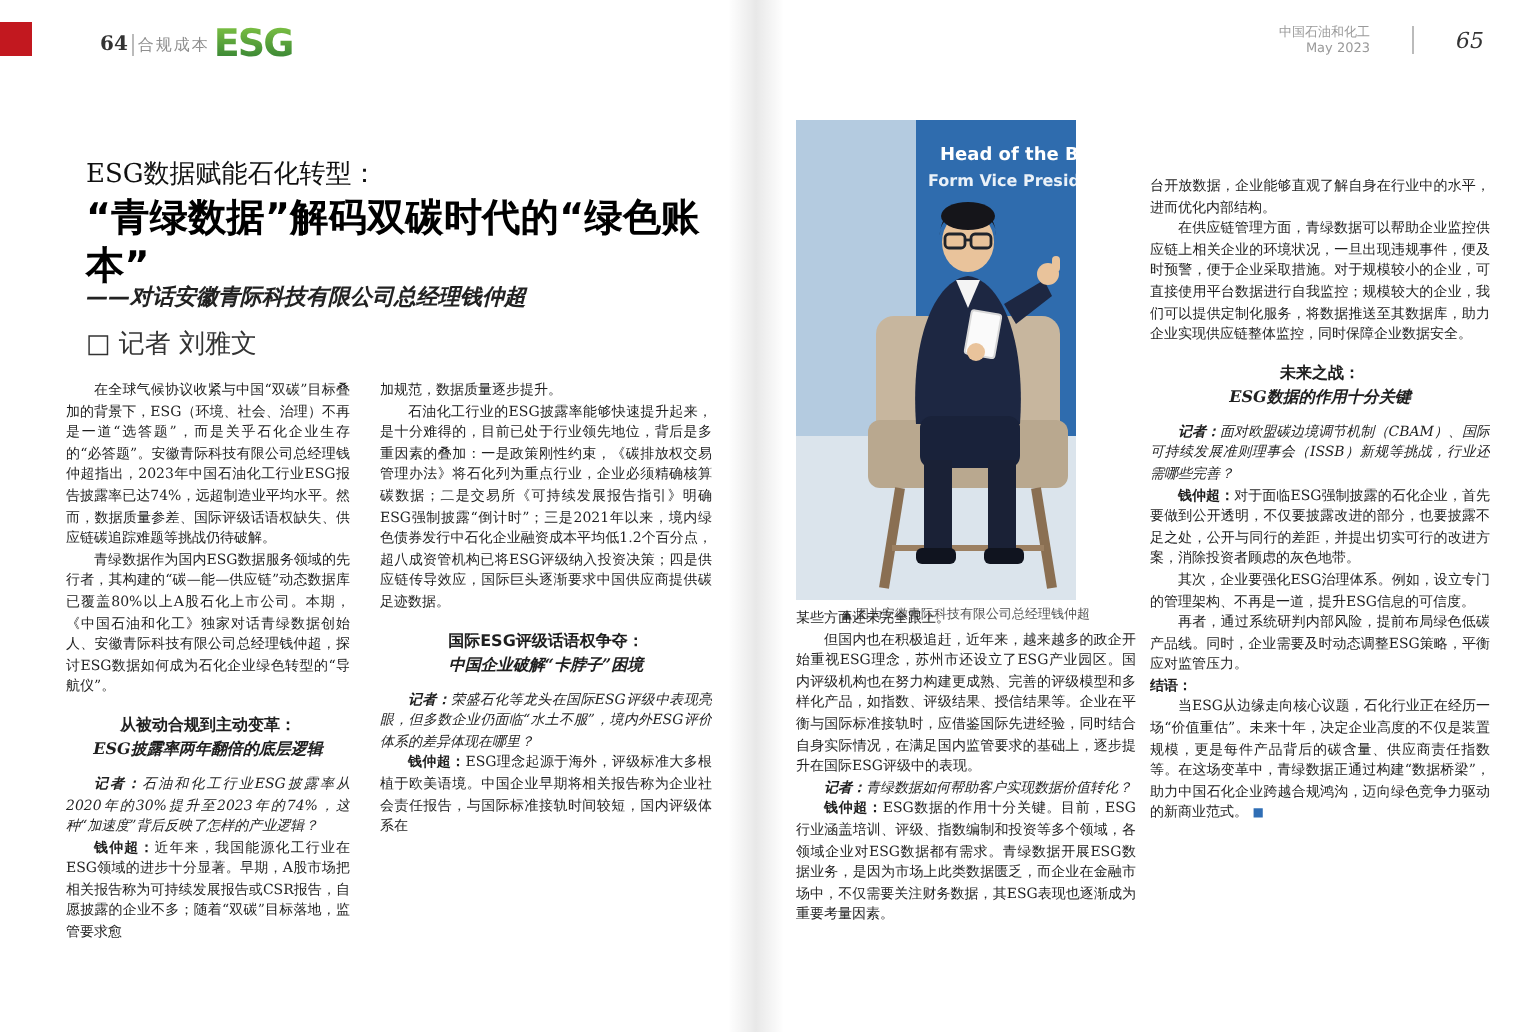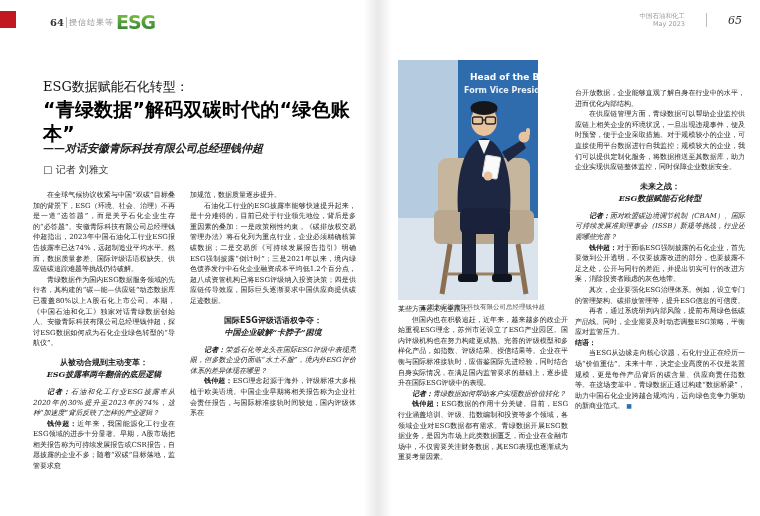--- a/index.html
+++ b/index.html
@@ -22,21 +22,21 @@
   }
   .hdr-right{right:18px;top:12px;display:flex;align-items:center;gap:21px;}
   .hdr-journal{font-size:6.5px;line-height:8px;color:#9a9a9a;text-align:right;font-family:"DejaVu Sans",sans-serif;}
   .hdr-rule2{width:1px;height:14px;background:#bbb;}
   .hdr-pagenum-r{font-size:11px;font-style:italic;font-family:"DejaVu Serif",serif;color:#333;}
   
   .kicker{left:43px;top:78px;font-size:13px;font-weight:normal;font-family:"DejaVu Serif",serif;color:#111;}
   .main-title{left:43px;top:97px;width:330px;font-size:19px;line-height:24px;font-weight:900;
     font-family:"DejaVu Sans",sans-serif;color:#000;letter-spacing:0.2px;}
   .byline{left:43px;top:141px;font-size:11px;font-weight:bold;font-style:italic;color:#222;}
-  .reporter{left:43px;top:163px;font-size:10px;font-family:"DejaVu Sans",sans-serif;color:#333;}
+  .reporter{left:43px;top:163px;font-size:13px;font-family:"DejaVu Sans",sans-serif;color:#333;}
   
   .body-col{font-size:7px;line-height:10.6px;text-align:justify;overflow:hidden;}
   .body-col p{margin:0;}
   .ind{text-indent:2em;}
   .lead{font-weight:bold;}
   .qa{font-style:italic;}
   .qa .lead{font-weight:bold;}
   .subhead{text-align:center;font-weight:bold;margin:8px 0 7px;}
   .subhead .sh-a{display:block;font-family:"DejaVu Sans",sans-serif;font-size:8px;line-height:11px;font-style:normal;}
   .subhead .sh-b{display:block;font-family:"DejaVu Serif",serif;font-size:8px;line-height:12px;font-style:italic;}
@@ -56,21 +56,21 @@
   .gutter{left:364px;top:0;width:28px;height:516px;
     background:linear-gradient(to right,rgba(0,0,0,0),rgba(0,0,0,0.09),rgba(0,0,0,0));}
 </style>
 </head>
 <body>
 
 <div class="abs corner-mark"></div>
 <div class="abs hdr-left">
   <span class="hdr-pagenum">64</span>
   <span class="hdr-rule"></span>
-  <span class="hdr-section">授信结果等</span>
+  <span class="hdr-section">合规成本</span>
   <span class="esg-logo">ESG</span>
 </div>
 
 <div class="abs hdr-right">
   <span class="hdr-journal">
     <span>中国石油和化工</span><br>
     <span>May 2023</span>
   </span>
   <span class="hdr-rule2"></span>
   <span class="hdr-pagenum-r">65</span>
@@ -149,23 +149,23 @@
   <p class="ind qa"><span class="lead">记者：</span><span>青绿数据如何帮助客户实现数据价值转化？</span></p>
   <p class="ind sp"><span class="lead">钱仲超：</span><span>ESG数据的作用十分关键。目前，ESG行业涵盖培训、评级、指数编制和投资等多个领域，各领域企业对ESG数据都有需求。青绿数据开展ESG数据业务，是因为市场上此类数据匮乏，而企业在金融市场中，不仅需要关注财务数据，其ESG表现也逐渐成为重要考量因素。</span></p>
 
 </div>
 
 <div class="abs body-col col4">
   <p>台开放数据，企业能够直观了解自身在行业中的水平，进而优化内部结构。</p>
   <p class="ind">在供应链管理方面，青绿数据可以帮助企业监控供应链上相关企业的环境状况，一旦出现违规事件，便及时预警，便于企业采取措施。对于规模较小的企业，可直接使用平台数据进行自我监控；规模较大的企业，我们可以提供定制化服务，将数据推送至其数据库，助力企业实现供应链整体监控，同时保障企业数据安全。</p>
   <div class="subhead">
     <span class="sh-a">未来之战：</span>
-    <span class="sh-b">ESG数据赋能石化转型</span>
+    <span class="sh-b">ESG数据的作用十分关键</span>
   </div>
   <p class="ind qa"><span class="lead">记者：</span><span>面对欧盟碳边境调节机制（CBAM）、国际可持续发展准则理事会（ISSB）新规等挑战，行业还需哪些完善？</span></p>
   <p class="ind sp"><span class="lead">钱仲超：</span><span>对于面临ESG强制披露的石化企业，首先要做到公开透明，不仅要披露改进的部分，也要披露不足之处，公开与同行的差距，并提出切实可行的改进方案，消除投资者顾虑的灰色地带。</span></p>
-  <p class="ind">其次，企业要强化ESG治理体系。例如，设立专门的管理架构、碳排放管理等，提升ESG信息的可信度。</p>
+  <p class="ind">其次，企业要强化ESG治理体系。例如，设立专门的管理架构、不再是一道，提升ESG信息的可信度。</p>
   <p class="ind">再者，通过系统研判内部风险，提前布局绿色低碳产品线。同时，企业需要及时动态调整ESG策略，平衡应对监管压力。</p>
   <p class="concl-lead">结语：</p>
   <p class="ind"><span>当ESG从边缘走向核心议题，石化行业正在经历一场“价值重估”。未来十年，决定企业高度的不仅是装置规模，更是每件产品背后的碳含量、供应商责任指数等。在这场变革中，青绿数据正通过构建“数据桥梁”，助力中国石化企业跨越合规鸿沟，迈向绿色竞争力驱动的新商业范式。</span> <span class="end-mark">■</span></p>
 </div>
 
 <div class="abs gutter"></div>
 
 </body></html>

